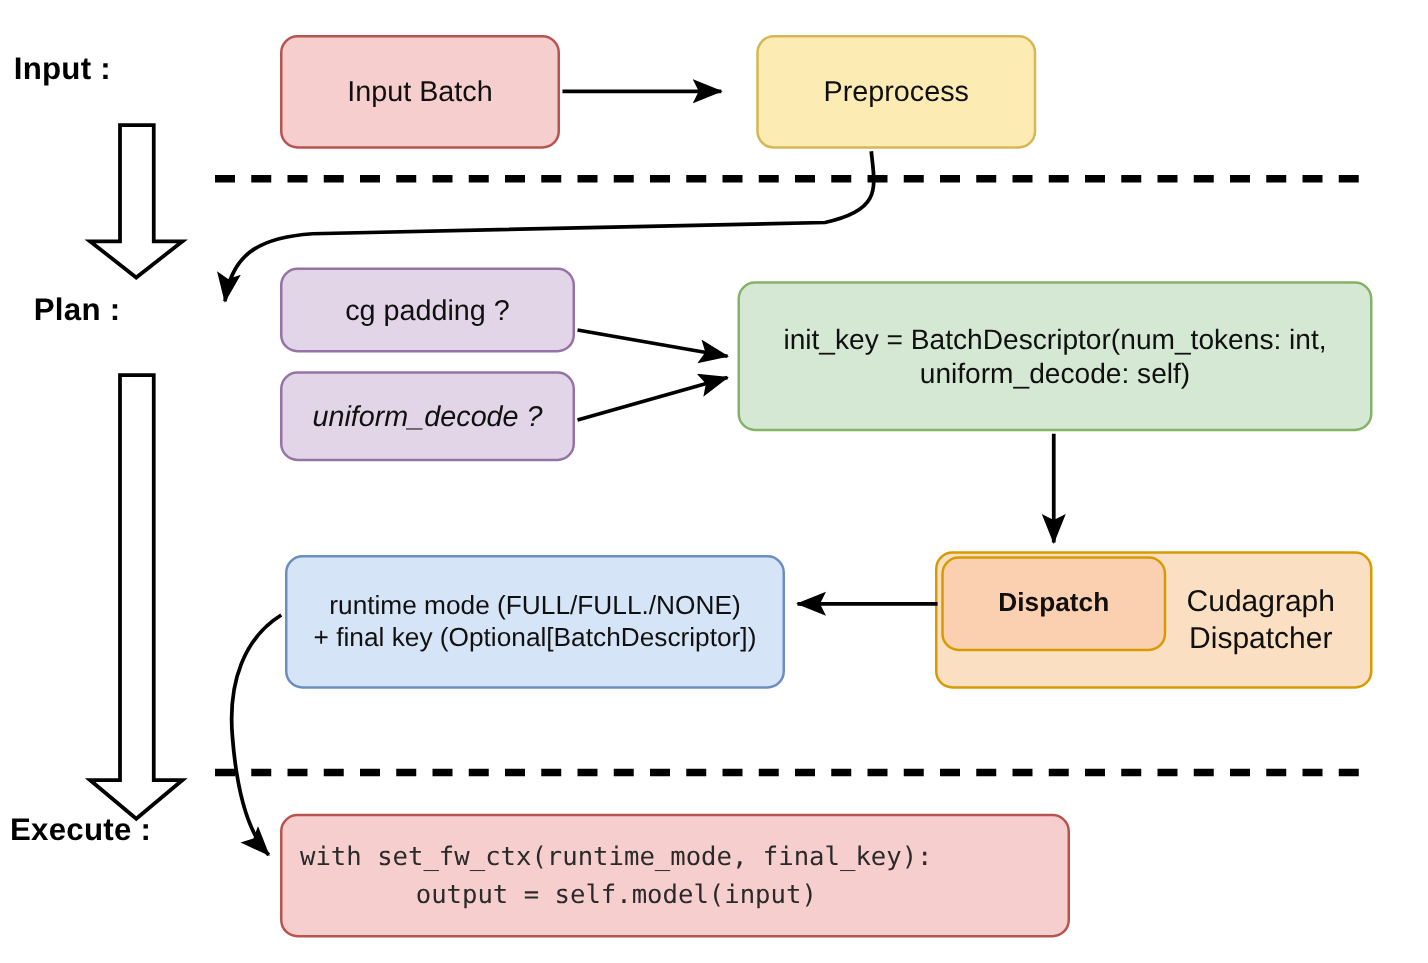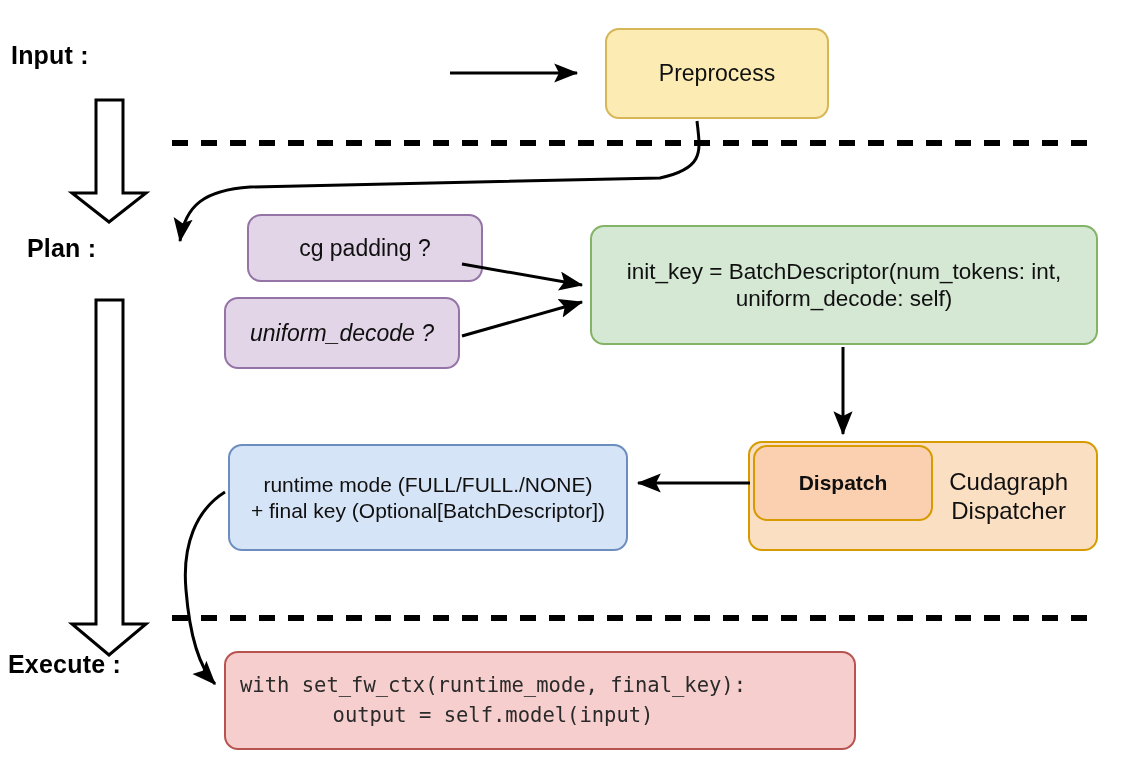--- a/index.html
+++ b/index.html
@@ -73,26 +73,29 @@
 <body>
 
 <div id="canvas">
 
   <div class="stage-label" style="left:11px; top:41px;">Input :</div>
 
   <div class="stage-label" style="left:27px; top:234px;">Plan :</div>
 
   <div class="stage-label" style="left:8px; top:650px;">Execute :</div>
 
+  <div class="node n-red" style="left:224px; top:28px; width:224px; height:91px; font-size:23px;">
+    <span class="node-text">Input Batch</span>
+  </div>
 
   <div class="node n-yellow" style="left:585px; top:28px; width:224px; height:91px; font-size:23px;">
     <span class="node-text">Preprocess</span>
   </div>
 
-  <div class="node n-purple" style="left:224px; top:214px; width:236px; height:68px; font-size:23px;margin-left:23px;">
+  <div class="node n-purple" style="left:224px; top:214px; width:236px; height:68px; font-size:23px;">
     <span class="node-text">cg padding ?</span>
   </div>
 
   <div class="node n-purple" style="left:224px; top:297px; width:236px; height:72px; font-size:23px;font-style:italic;">
     <span class="node-text">uniform_decode ?</span>
   </div>
 
   <div class="node n-green" style="left:590px; top:225px; width:508px; height:120px; font-size:22.5px;">
     <span class="node-text">init_key = BatchDescriptor(num_tokens: int,
 uniform_decode: self)</span>

